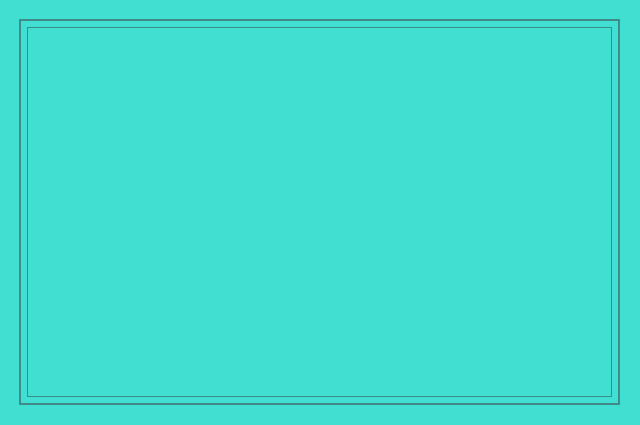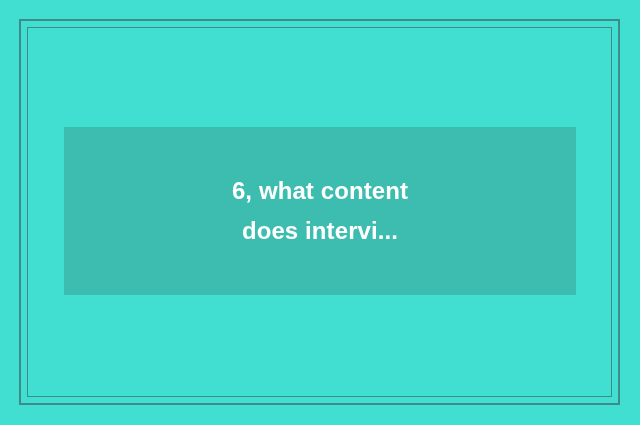--- a/index.html
+++ b/index.html
@@ -70,18 +70,14 @@
   }
 </style>
 </head>
 <body>
 
 <div id="canvas">
 
   <div class="frame-outer"></div>
   <div class="frame-inner"></div>
 
-  <div class="content-panel">
-    <p class="panel-text">6, what content
-does intervi...</p>
-  </div>
 
 </div>
 
 </body></html>

